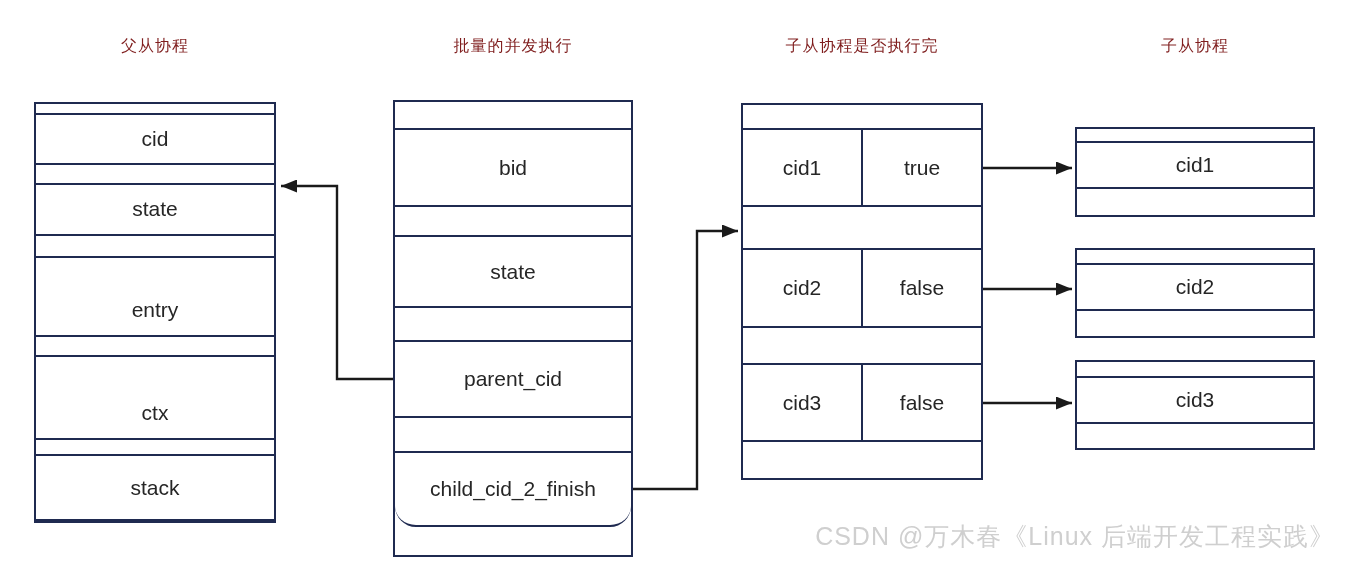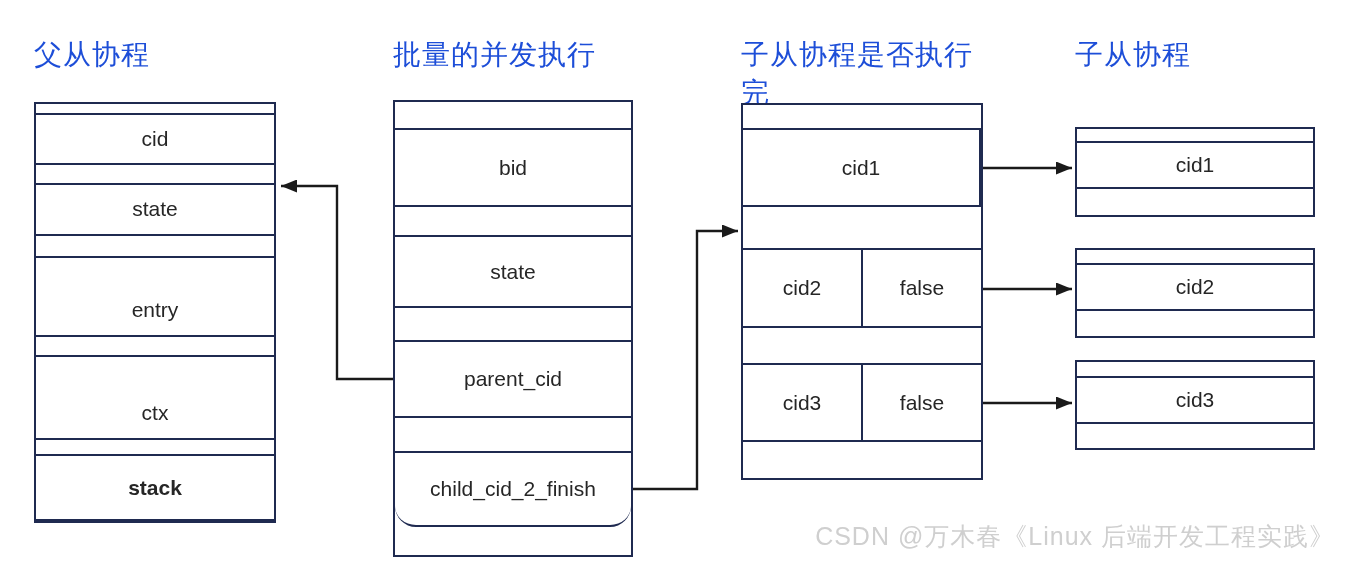--- a/index.html
+++ b/index.html
@@ -6,21 +6,21 @@
     --navy:#1f2a50;
     --arrow:#1a1a1a;
     --text:#262626;
   }
   html,body{margin:0;padding:0;background:#ffffff;}
   .canvas{
     position:relative;width:1348px;height:562px;background:#ffffff;
     font-family:"Liberation Sans","DejaVu Sans",sans-serif;overflow:hidden;
   }
   .title{
-    position:absolute;font-size:28px;color:#1d4ed8;
+    position:absolute;text-align:center;font-size:16px;color:#7f1d1d;
     letter-spacing:1px;
   }
   .tbl{
     position:absolute;border:2px solid var(--navy);box-sizing:border-box;
     display:flex;flex-direction:column;background:#ffffff;
   }
   .row{
     box-sizing:border-box;border-bottom:2px solid var(--navy);
     display:flex;align-items:center;justify-content:center;
     font-size:21px;color:var(--text);
@@ -56,21 +56,21 @@
       </div>
     <div class="row" style="height:25px;"></div>
     <div class="row" style="height:59px;margin-top:28px;">
         <span>entry</span>
       </div>
     <div class="row" style="height:23px;"></div>
     <div class="row" style="height:59px;margin-top:32px;">
         <span>ctx</span>
       </div>
     <div class="row" style="height:19px;"></div>
-    <div class="row" style="height:75px;font-weight:bold;">
+    <div class="row" style="height:75px;">
         <span>stack</span>
       </div>
     <div class="row"></div>
   </div>
 
   <div class="tbl" style="left:393px;top:100px;width:240px;height:457px;">
     <div class="row" style="height:28px;"></div>
     <div class="row" style="height:77px;">
         <span>bid</span>
       </div>
@@ -87,20 +87,23 @@
         <span>child_cid_2_finish</span>
       </div>
     <div class="row"></div>
   </div>
 
   <div class="tbl" style="left:741px;top:103px;width:242px;height:377px;">
     <div class="row" style="height:25px;"></div>
     <div class="row split" style="height:77px;">
       <div class="cell cell-l">
           <span>cid1</span>
+        </div>
+      <div class="cell">
+          <span>true</span>
         </div>
     </div>
     <div class="row" style="height:43px;"></div>
     <div class="row split" style="height:78px;">
       <div class="cell cell-l">
           <span>cid2</span>
         </div>
       <div class="cell">
           <span>false</span>
         </div>

